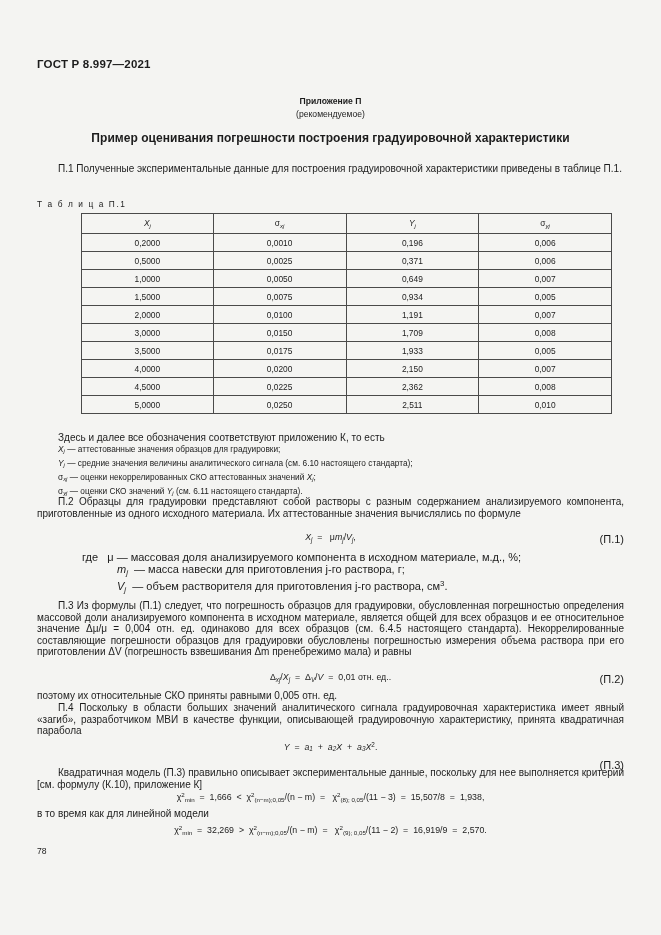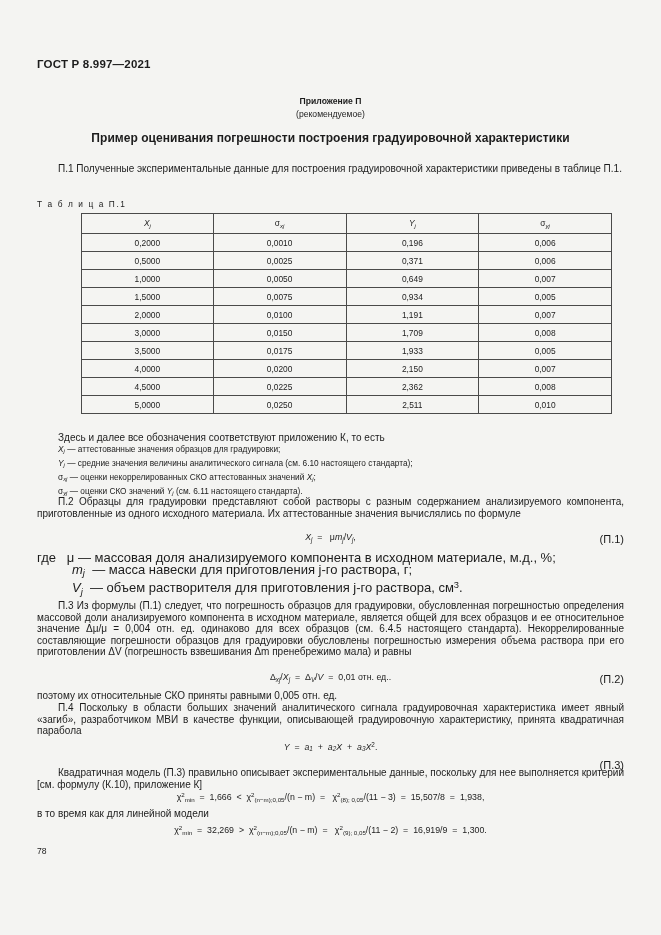--- a/index.html
+++ b/index.html
@@ -110,22 +110,23 @@
   .formula-center {
     text-align: center;
   }
   .formula-num {
     position: absolute;
     right: 37px;
     font-size: 11px;
   }
   .whereblock {
     position: absolute;
-    font-size: 13px;
+    font-size: 11px;
     line-height: 11.6px;
+    margin-left: 45px;
   }
   .whereblock .wl { white-space: nowrap; }
   .wl-pad { padding-left: 35px; }
   .page-no {
     position: absolute;
     left: 37px;
     top: 846px;
     font-size: 8.6px;
   }
   .nowrap { white-space: nowrap; }
@@ -314,19 +315,19 @@
 
   <div class="chiformula" style="top:824px;">
     <span class="nowrap">
       χ<sup class="sup2">2</sup><sub class="frac-sub">min</sub>
       &nbsp;=&nbsp; <span>32,269</span>
       &nbsp;<span>&gt;</span>&nbsp;
       χ<sup class="sup2">2</sup><sub class="frac-sub">(n−m);0,05</sub>/<span>(n − m)</span>
       &nbsp;=&nbsp;&nbsp;
       χ<sup class="sup2">2</sup><sub class="frac-sub">(9); 0,05</sub>/<span>(11 − 2)</span>
       &nbsp;=&nbsp; <span>16,919/9</span>
-      &nbsp;=&nbsp; <span>1,300.</span>
+      &nbsp;=&nbsp; <span>2,570.</span>
     </span>
   </div>
 
   <div class="page-no">78</div>
 
 </div>
 
 </body></html>

